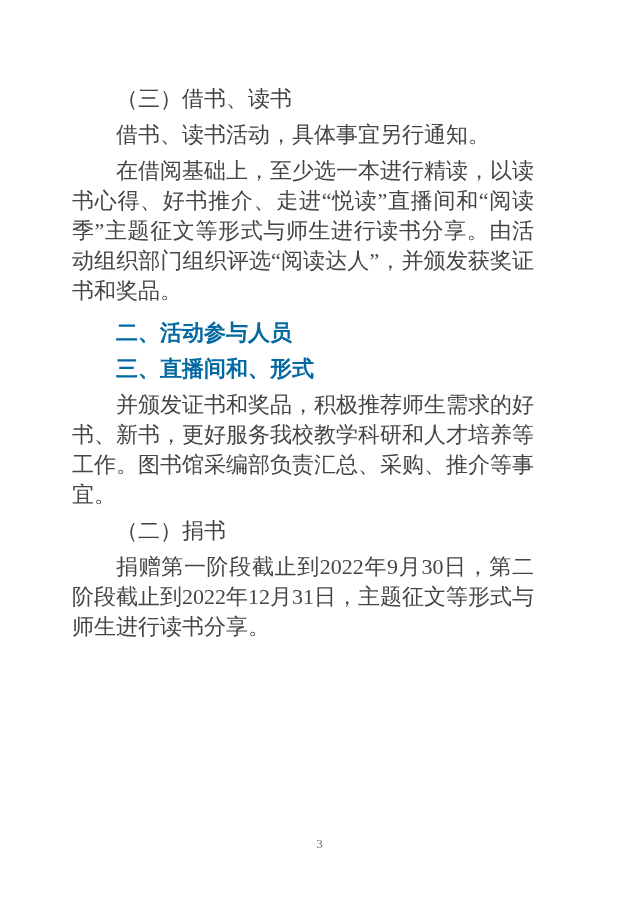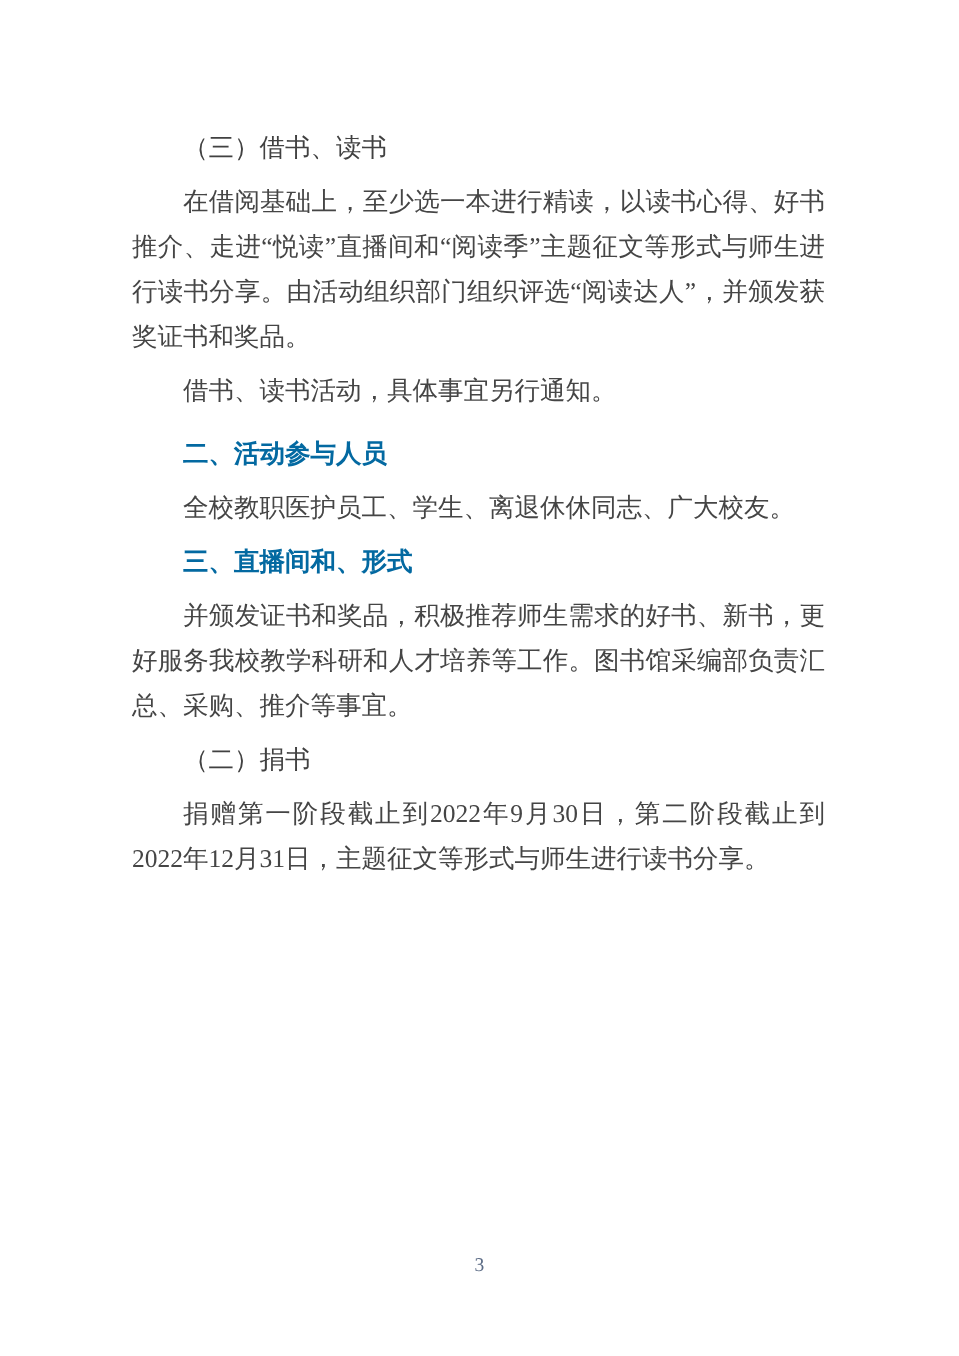--- a/index.html
+++ b/index.html
@@ -10,25 +10,25 @@
   .page {
     position: relative;
     width: 639px;
     height: 904px;
     background: #ffffff;
     overflow: hidden;
     font-family: "Liberation Serif", "DejaVu Serif", serif;
   }
   .content {
     position: absolute;
-    left: 88px;
+    left: 72px;
     top: 84px;
     width: 462px;
     color: #454545;
-    font-size: 17px;
+    font-size: 22px;
     line-height: 30px;
     text-align: justify;
     text-justify: inter-ideograph;
   }
   .content p {
     margin: 0 0 6px 0;
     text-indent: 2em;
   }
   
   .content p:nth-child(3) {
@@ -56,24 +56,23 @@
     color: #5b6b85;
     font-family: "Liberation Serif", "DejaVu Serif", serif;
   }
 </style>
 </head>
 <body>
 
 <div class="page">
   <div class="content">
       <p class="sub-heading">（三）借书、读书</p>
+      <p class="paragraph">借书、读书活动，具体事宜另行通知。</p>
       <p class="paragraph">在借阅基础上，至少选一本进行精读，以读书心得、好书推介、走进“悦读”直播间和“阅读季”主题征文等形式与师生进行读书分享。由活动组织部门组织评选“阅读达人”，并颁发获奖证书和奖品。</p>
-      <p class="paragraph">借书、读书活动，具体事宜另行通知。</p>
       <p class="section-heading">二、活动参与人员</p>
-      <p class="paragraph">全校教职医护员工、学生、离退休休同志、广大校友。</p>
       <p class="section-heading">三、直播间和、形式</p>
       <p class="paragraph">并颁发证书和奖品，积极推荐师生需求的好书、新书，更好服务我校教学科研和人才培养等工作。图书馆采编部负责汇总、采购、推介等事宜。</p>
       <p class="sub-heading">（二）捐书</p>
       <p class="paragraph">捐赠第一阶段截止到2022年9月30日，第二阶段截止到2022年12月31日，主题征文等形式与师生进行读书分享。</p>
     </div>
   <div class="footer">
     <span class="pagenum">3</span>
   </div>
 </div>
 

